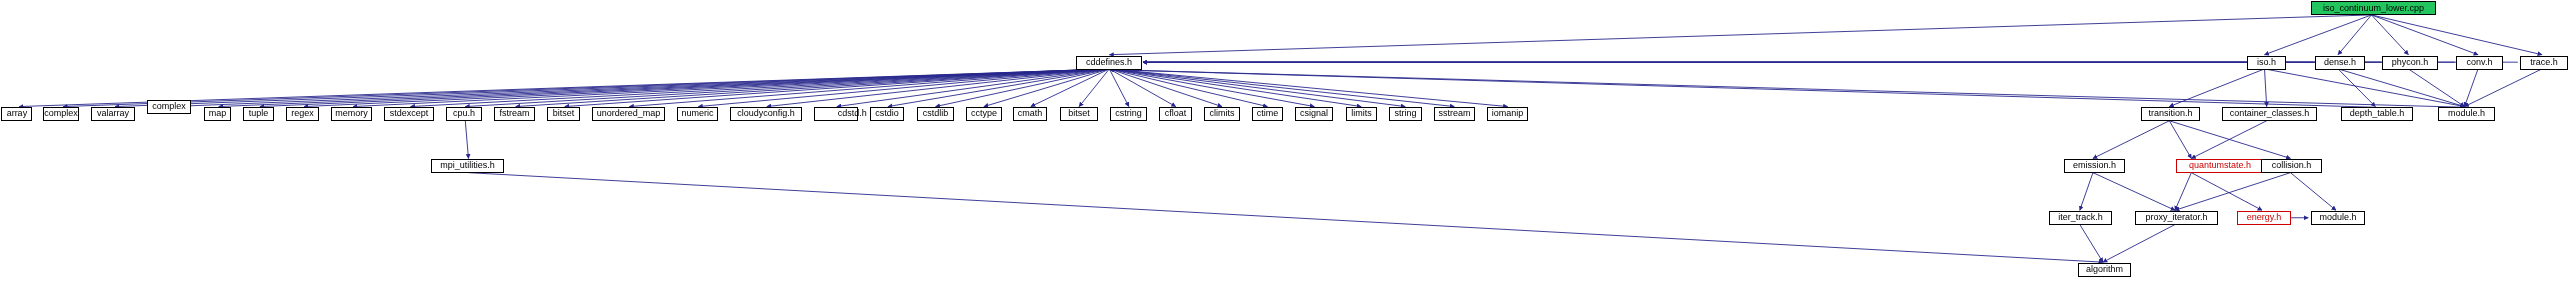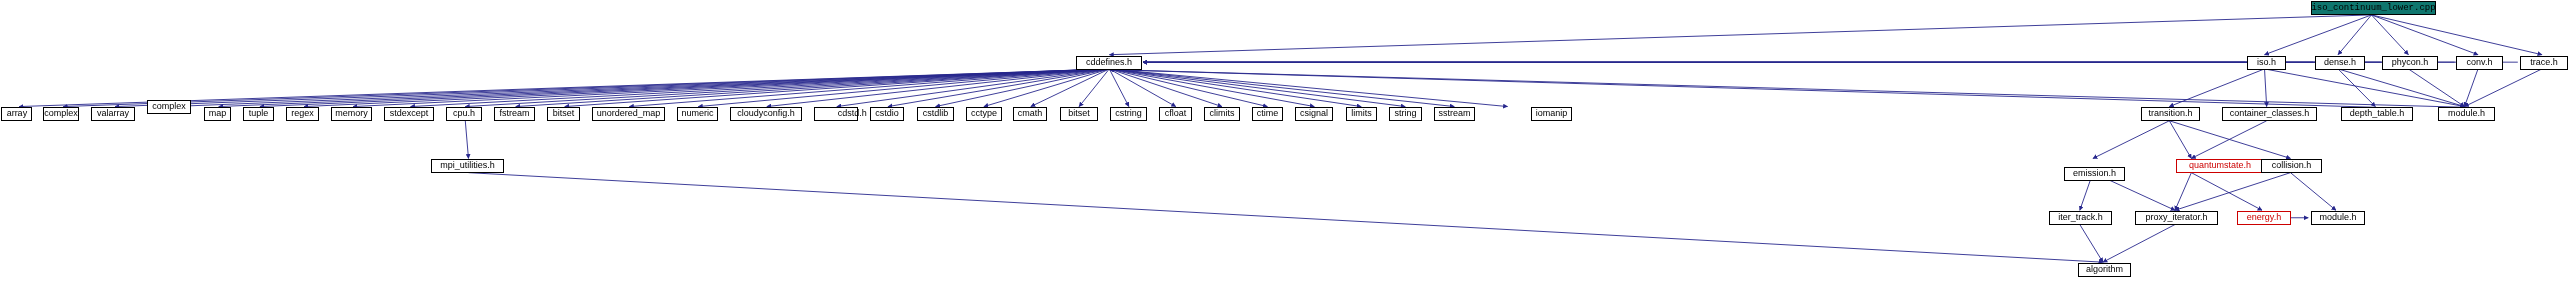--- a/index.html
+++ b/index.html
@@ -27,23 +27,22 @@
     border:0.7px solid #000000;
     background:#ffffff;
     color:#000000;
     font-size:9px;
     line-height:1;
     white-space:nowrap;
     padding:0 3.6px;
     z-index:5;
   }
   .node.root{
-    background:#0f766e;
+    background:#22c55e;
     border:0.7px solid #000000;
-    font-family:Liberation Mono, monospace;
   }
   .node.thick{
     border-width:1.4px;
   }
   .node.redbox{
     border:0.7px solid #cc0000;
     color:#cc0000;
   }
   .node.redbox .lbl{color:#cc0000;}
   .lbl{display:block;}
@@ -229,39 +228,39 @@
       </div>
       <div class="node" style="left: 1346px; top: 107px; width: 31px;">
         <span class="lbl">limits</span>
       </div>
       <div class="node" style="left: 1389px; top: 107px; width: 33px;">
         <span class="lbl">string</span>
       </div>
       <div class="node" style="left: 1434px; top: 107px; width: 41px;">
         <span class="lbl">sstream</span>
       </div>
-      <div class="node" style="left: 1487px; top: 107px; width: 41px; margin-left: 44px;">
+      <div class="node" style="left: 1487px; top: 107px; width: 41px;">
         <span class="lbl">iomanip</span>
       </div>
       <div class="node thick" style="left: 2141px; top: 107px; width: 59px;">
         <span class="lbl">transition.h</span>
       </div>
       <div class="node thick" style="left: 2222px; top: 107px; width: 95px;">
         <span class="lbl">container_classes.h</span>
       </div>
       <div class="node thick" style="left: 2341px; top: 107px; width: 72px;">
         <span class="lbl">depth_table.h</span>
       </div>
       <div class="node thick" style="left: 2438px; top: 107px; width: 57px;">
         <span class="lbl">module.h</span>
       </div>
       <div class="node thick" style="left: 431px; top: 159px; width: 73px;">
         <span class="lbl">mpi_utilities.h</span>
       </div>
-      <div class="node thick" style="left: 2064px; top: 159px; width: 61px; margin-top: 8px;">
+      <div class="node thick" style="left: 2064px; top: 159px; width: 61px;">
         <span class="lbl">emission.h</span>
       </div>
       <div class="node redbox" style="left: 2153px; top: 159px; width: 88px; margin-left: 23px;">
         <span class="lbl">quantumstate.h</span>
       </div>
       <div class="node thick" style="left: 2261px; top: 159px; width: 61px;">
         <span class="lbl">collision.h</span>
       </div>
       <div class="node thick" style="left: 2049px; top: 211px; width: 63px;">
         <span class="lbl">iter_track.h</span>

